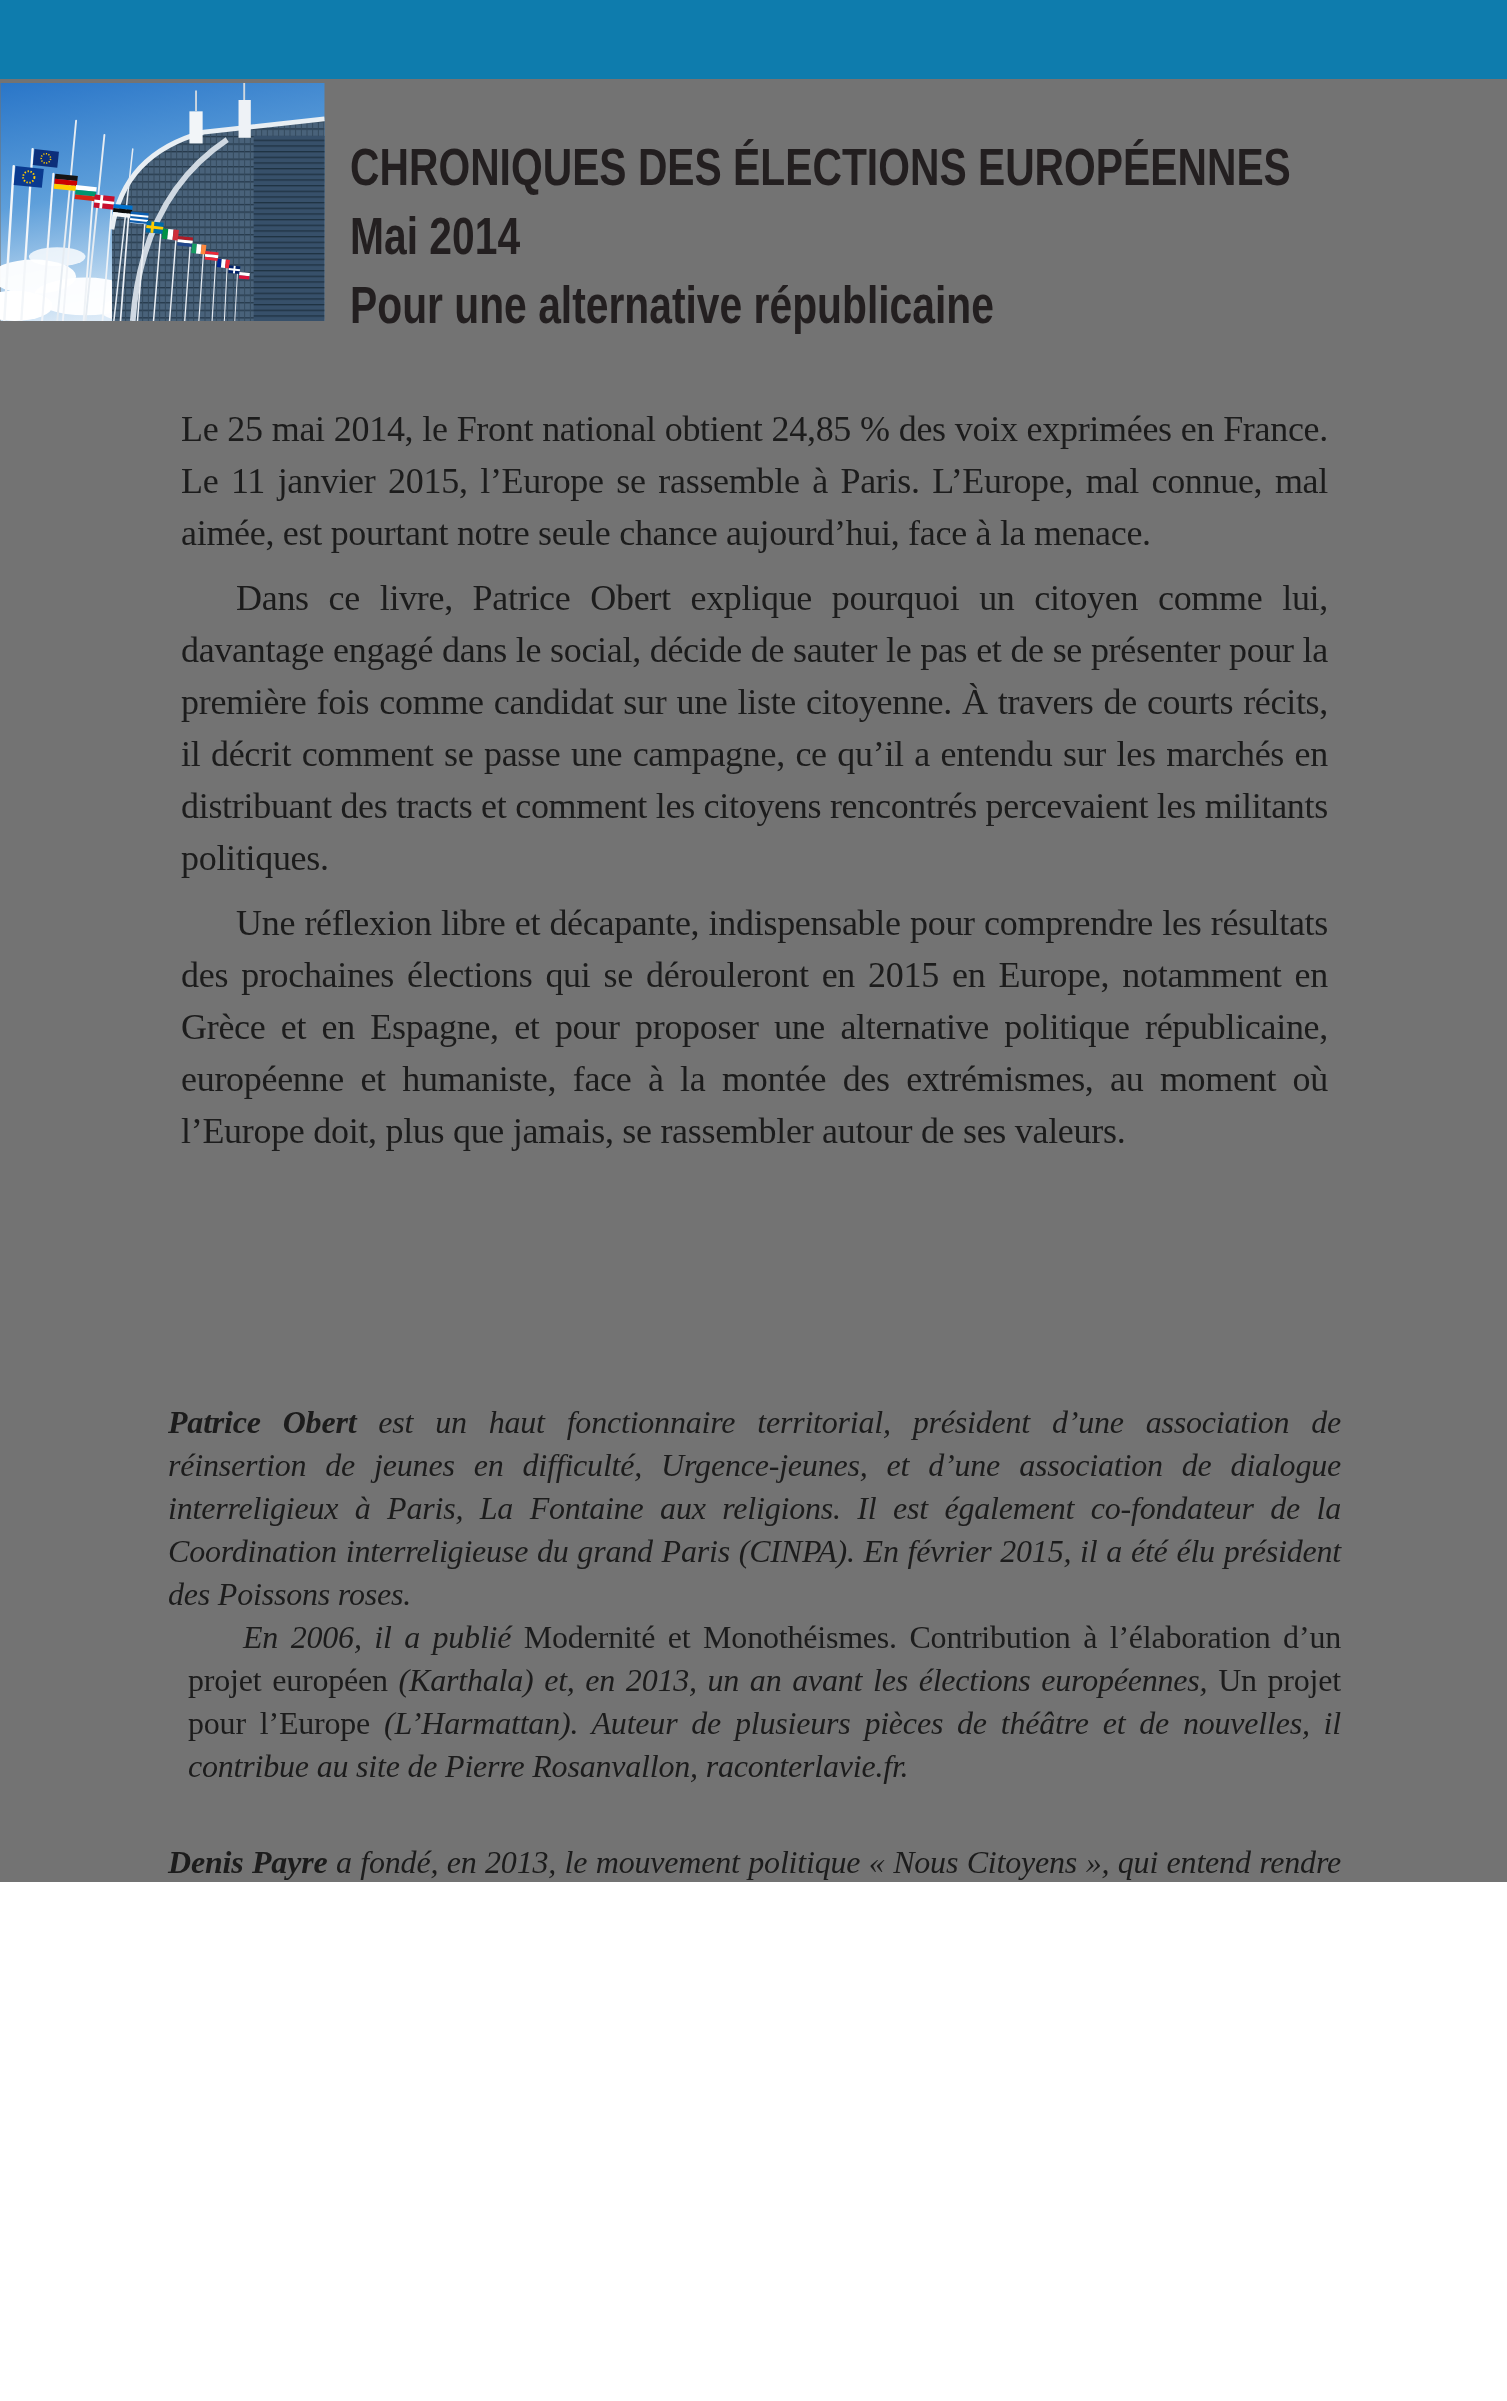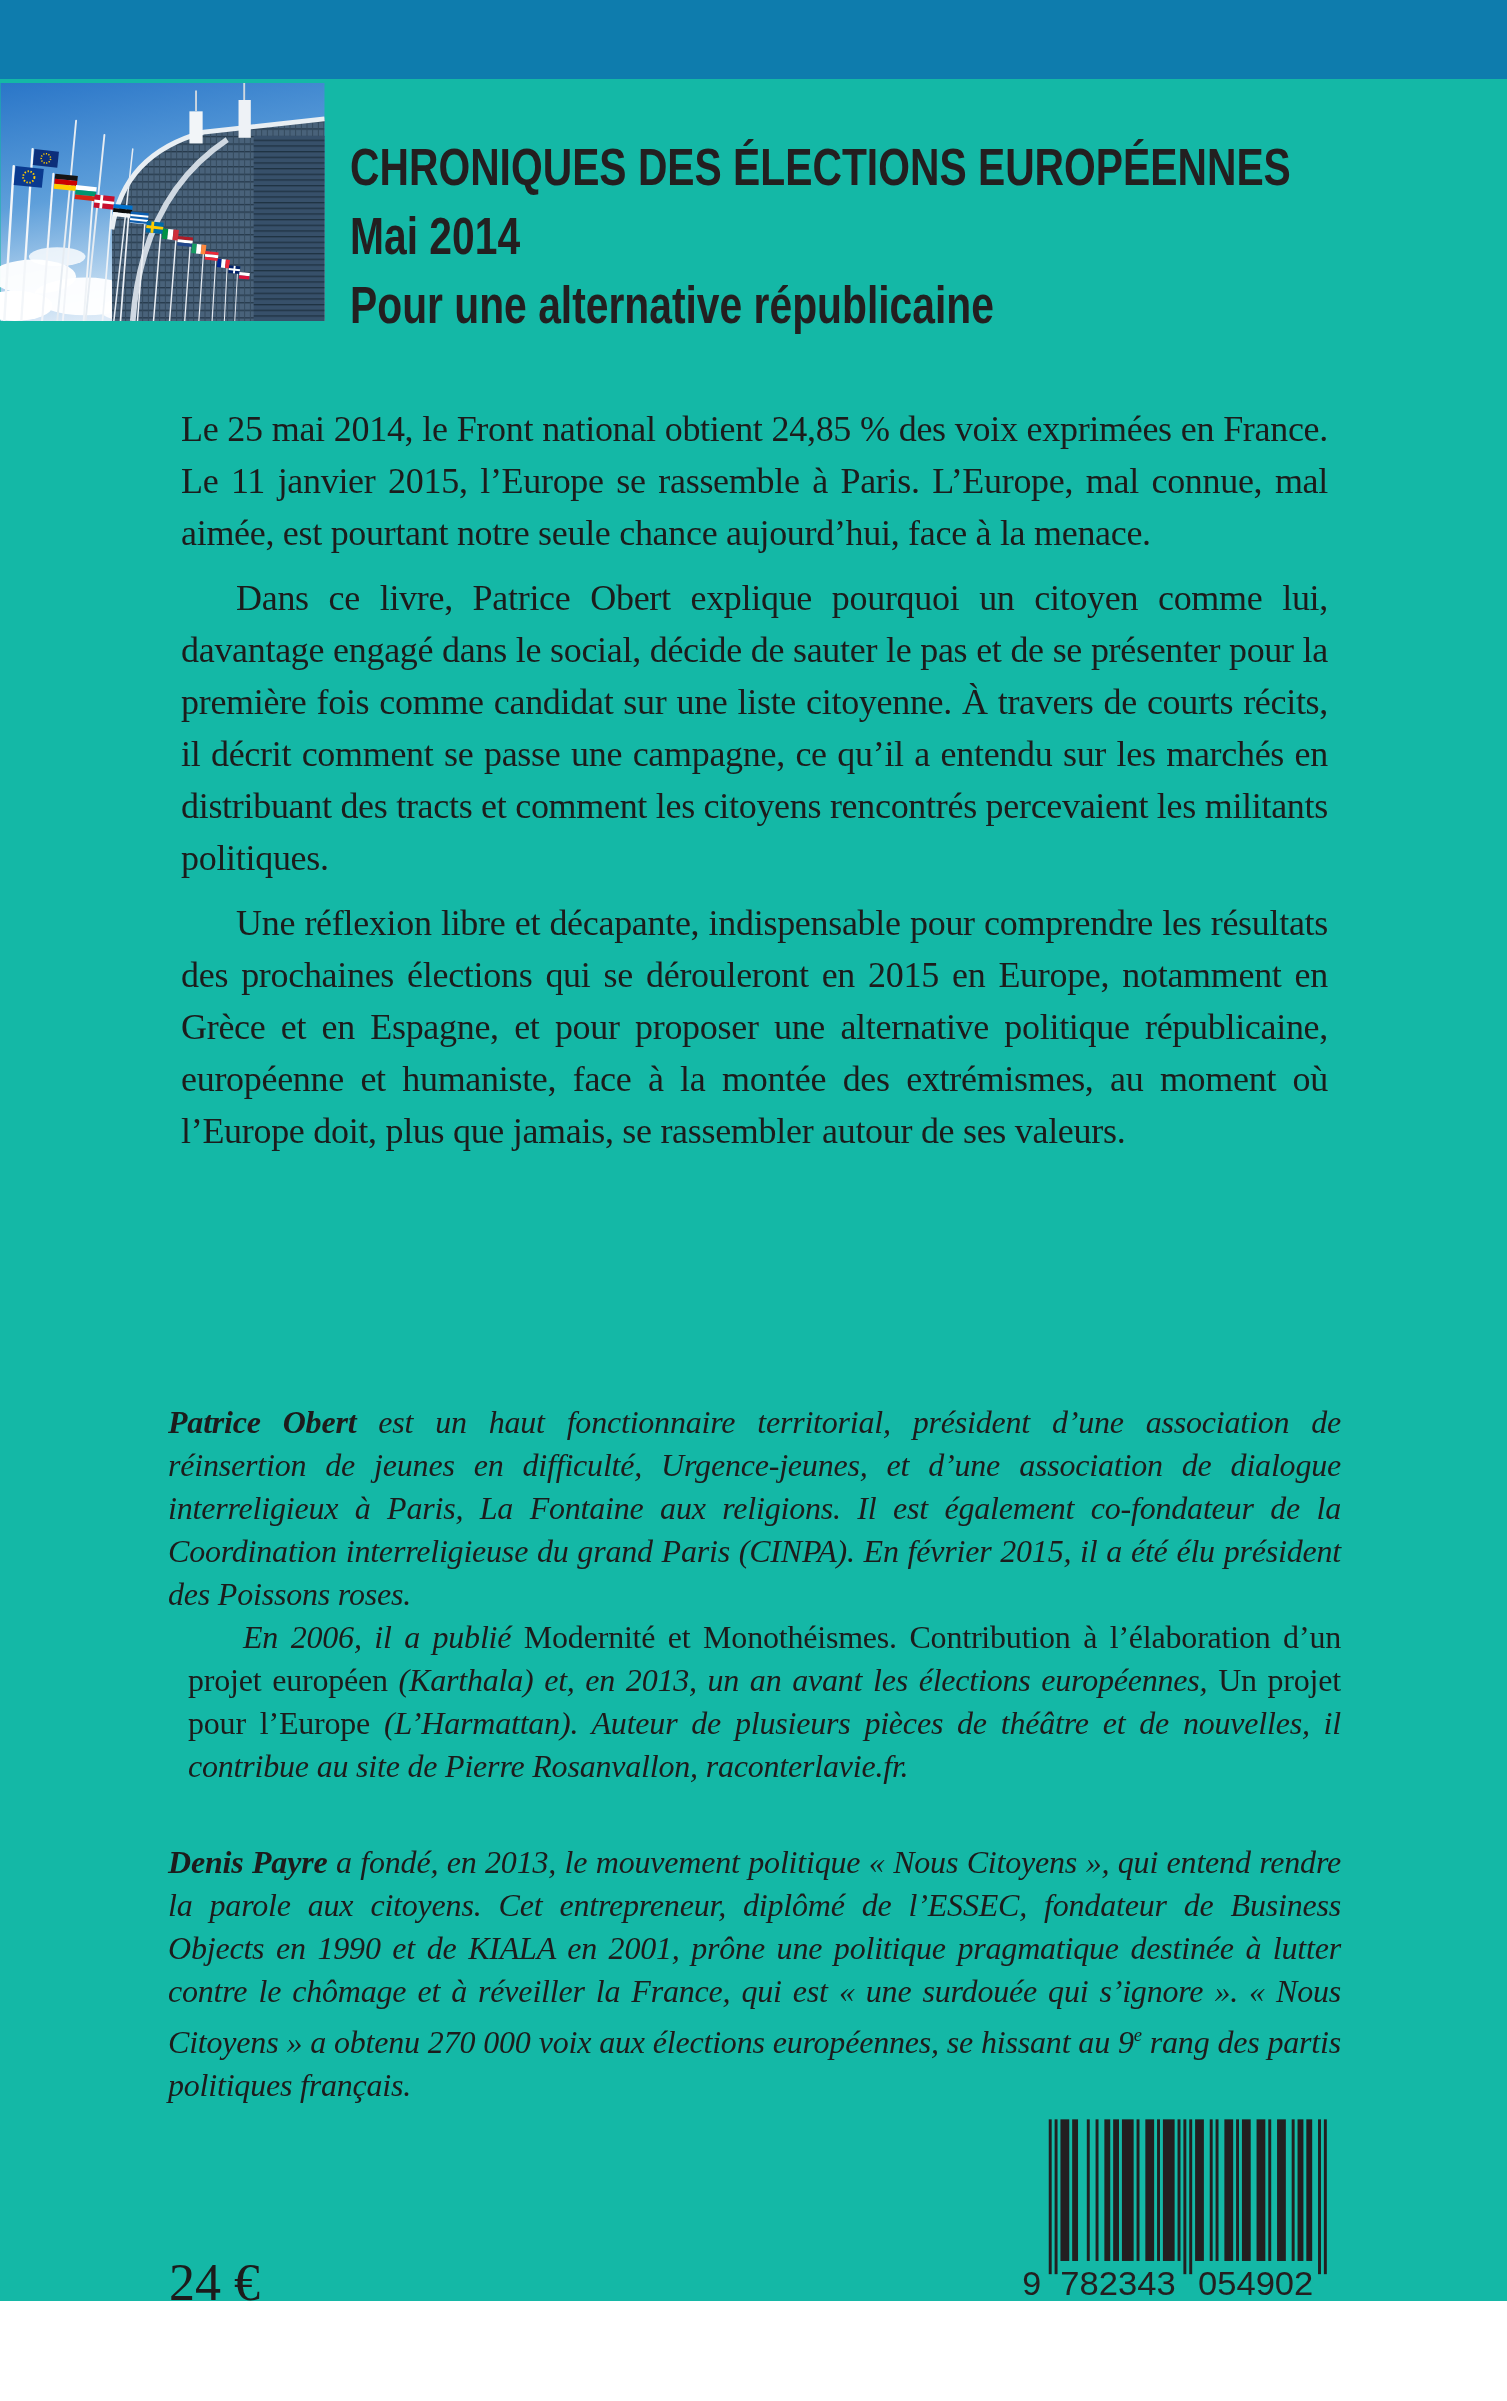--- a/index.html
+++ b/index.html
@@ -1,20 +1,20 @@
 <!DOCTYPE html>
 <html lang="fr" style="--band: #0e7cad; --title: #231f20;font-size:15px"><head>
 <meta charset="utf-8">
 <style>
   html,body{margin:0;padding:0;background:#ffffff;}
   .cover{
     position:relative;
     width:1508px;
-    height:2301px;
-    background:#14b8a6;
+    height:1882px;
+    background:#737373;
     font-family:"Liberation Serif", serif;
     color:#1c1c1c;
     overflow:hidden;
   }
   .band{
     position:absolute; left:0; top:0; width:1508px; height:79px;
     background:var(--band,#0e7cad);
   }
   .photo{
     position:absolute; left:0; top:83px; width:325px; height:238px;

